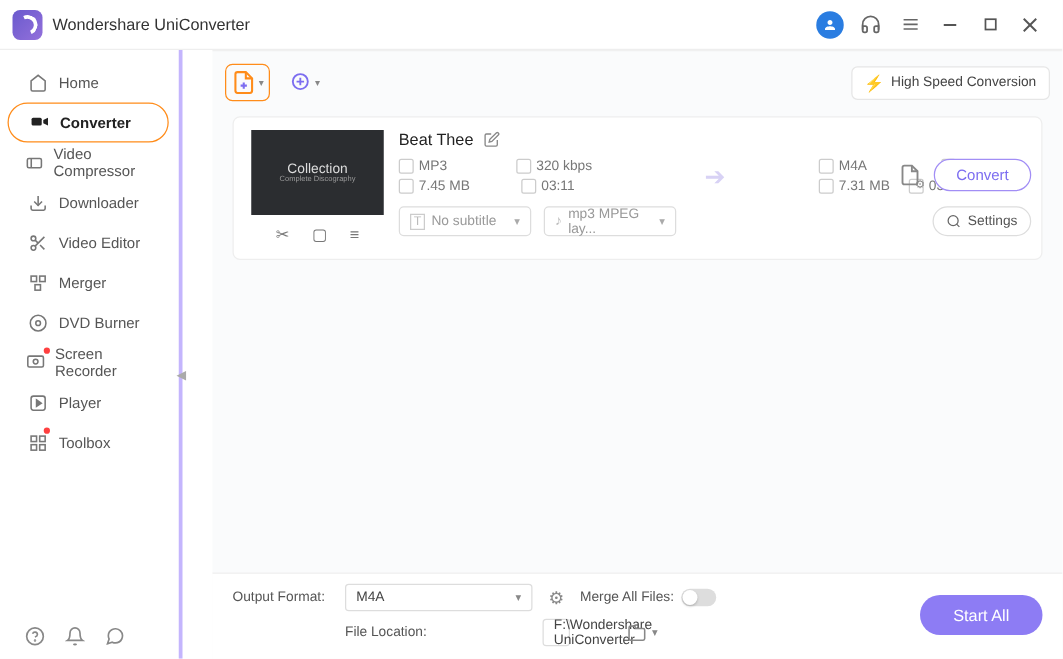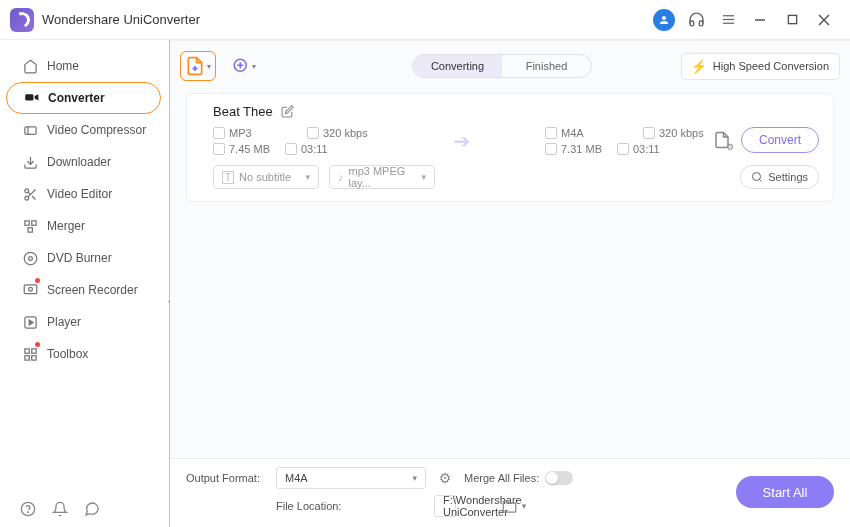--- a/index.html
+++ b/index.html
@@ -9,21 +9,21 @@
 .titlebar { height:40px; display:flex; align-items:center; padding:16px 10px; border-bottom:1px solid #eee; }
 .logo { width:24px; height:24px; border-radius:6px; background:linear-gradient(135deg,#6a5acd,#9370db); position:relative; margin-right:8px; display:flex; align-items:center; justify-content:center; }
 .logo::after { content:""; width:10px; height:10px; border:3px solid #fff; border-left-color:transparent; border-bottom-color:transparent; border-radius:50%; transform:rotate(20deg); }
 .app-title { font-size:13px; color:#333; }
 .titlebar-spacer { flex:1; }
 .tb-icon { width:32px; height:32px; display:flex; align-items:center; justify-content:center; color:#666; cursor:pointer; font-size:14px; }
 .tb-user { width:22px; height:22px; border-radius:50%; background:#2a7de1; display:flex; align-items:center; justify-content:center; }
 .tb-user svg { width:12px; height:12px; fill:#fff; }
 
 
-.sidebar { position:absolute; left:0; top:40px; bottom:0; width:170px; border-right:1px solid #c4b5fd; padding-top:10px; }
+.sidebar { position:absolute; left:0; top:40px; bottom:0; width:146px; border-right:3px solid #c4b5fd; padding-top:10px; }
 .side-item { height:32px; display:flex; align-items:center; padding:0 14px; margin:0 8px 0 6px; font-size:12px; color:#555; cursor:pointer; border-radius:16px; position:relative; }
 .side-item.active { border:1.5px solid #ff8c1a; color:#222; font-weight:600; }
 .side-item .s-icon { width:20px; margin-right:7px; color:#777; display:inline-flex; align-items:center; justify-content:center; }
 .side-item.active .s-icon { color:#222; }
 .side-dot { width:5px; height:5px; border-radius:50%; background:#ff4040; position:absolute; }
 
 .collapse-handle { position:absolute; top:240px; right:-6px; width:8px; height:40px; display:flex; align-items:center; justify-content:center; color:#aaa; font-size:10px; cursor:pointer; }
 
 .side-bottom { position:absolute; bottom:10px; left:0; width:100%; display:flex; gap:16px; padding-left:20px; }
 .side-bottom span { color:#888; cursor:pointer; }
@@ -266,31 +266,38 @@
       <span class="caret">▾</span>
     </div>
     <div class="tool-btn">
       <svg width="18" height="18" viewBox="0 0 24 24" fill="none" stroke="#7c6df0" stroke-width="2">
           <circle cx="11" cy="11" r="8"></circle>
           <line x1="11" y1="7" x2="11" y2="15"></line>
           <line x1="7" y1="11" x2="15" y2="11"></line>
         </svg>
       <span class="caret">▾</span>
     </div>
-    <div class="tabs">
-      <div class="tab active">Converting</div>
-      <div class="tab">Finished</div>
-    </div>
     <div class="hsc">
       <span class="bolt">⚡</span>
       <span>High Speed Conversion</span>
     </div>
   </div>
 
   <div class="card">
+    <div class="thumb-col">
+      <div class="thumb">
+        <div class="t1">Collection</div>
+        <div class="t2">Complete Discography</div>
+      </div>
+      <div class="edit-row">
+        <span>✂</span>
+        <span>▢</span>
+        <span>≡</span>
+      </div>
+    </div>
     <div class="info-col">
       <div class="title-row">
         <span>Beat Thee</span>
         <span class="edit-pencil">
             <svg width="13" height="13" viewBox="0 0 24 24" fill="none" stroke="currentColor" stroke-width="2">
               <path d="M11 4H4a2 2 0 00-2 2v14a2 2 0 002 2h14a2 2 0 002-2v-7"></path>
               <path d="M18.5 2.5a2.121 2.121 0 013 3L12 15l-4 1 1-4 9.5-9.5z"></path>
             </svg>
           </span>
       </div>
@@ -299,21 +306,21 @@
           <div style="display:flex;gap:22px">
             <span class="meta-item">
                 <span class="meta-icon"></span>
                 <span>MP3</span>
               </span>
             <span class="meta-item">
                 <span class="meta-icon"></span>
                 <span>320 kbps</span>
               </span>
           </div>
-          <div style="display:flex;">
+          <div style="display:flex;gap:26px">
             <span class="meta-item">
                 <span class="meta-icon"></span>
                 <span>7.45 MB</span>
               </span>
             <span class="meta-item">
                 <span class="meta-icon"></span>
                 <span>03:11</span>
               </span>
           </div>
         </div>

